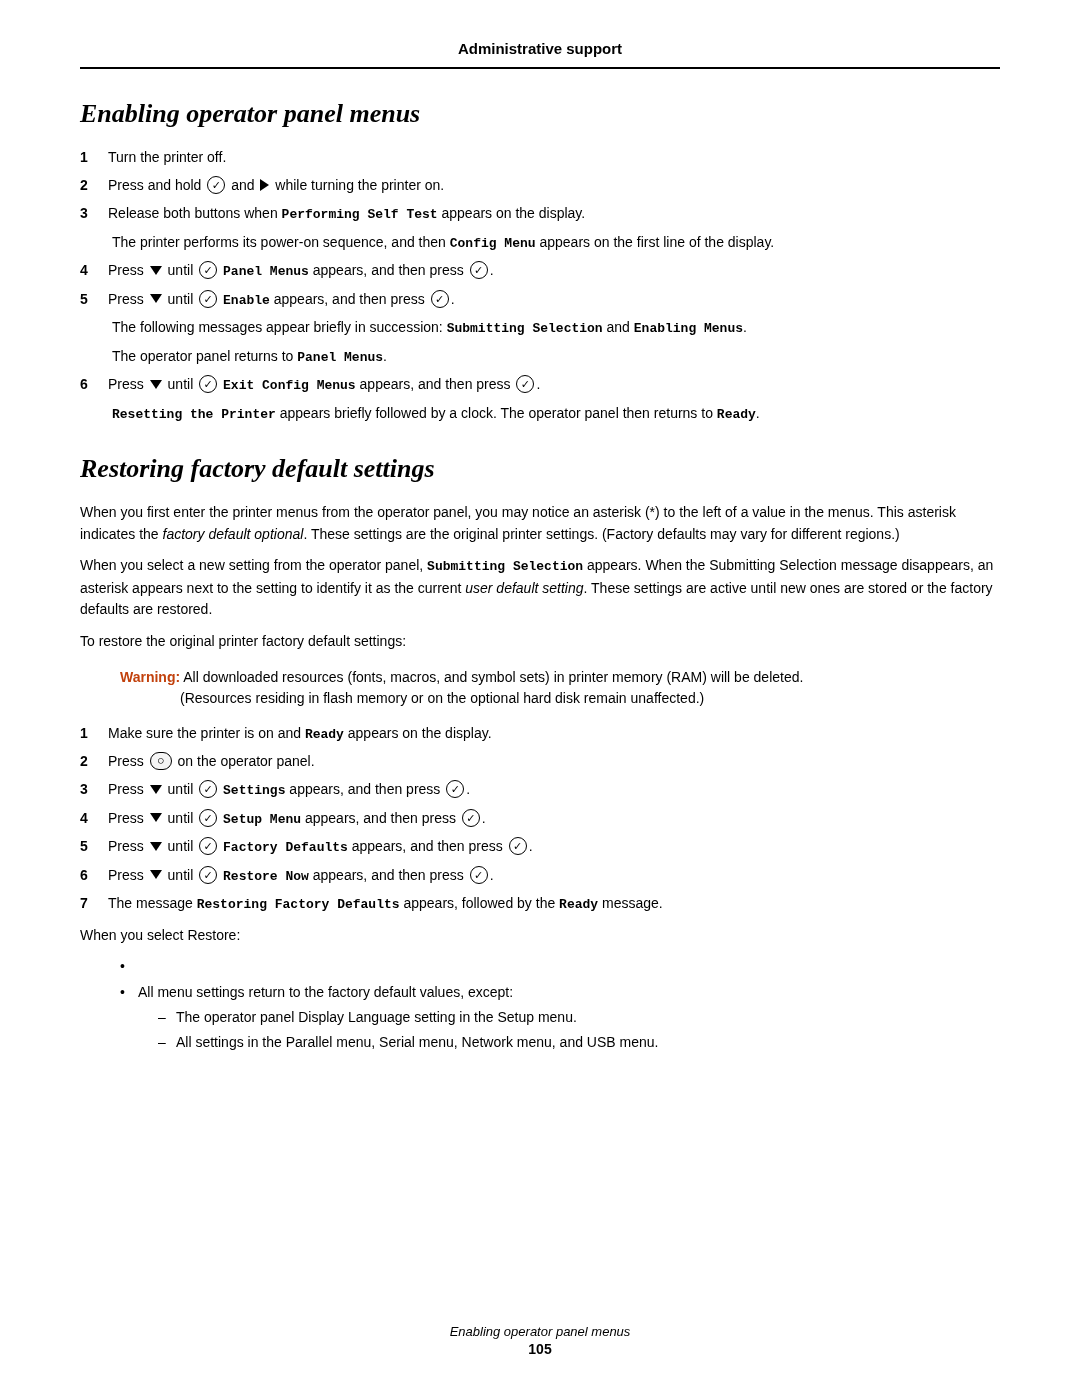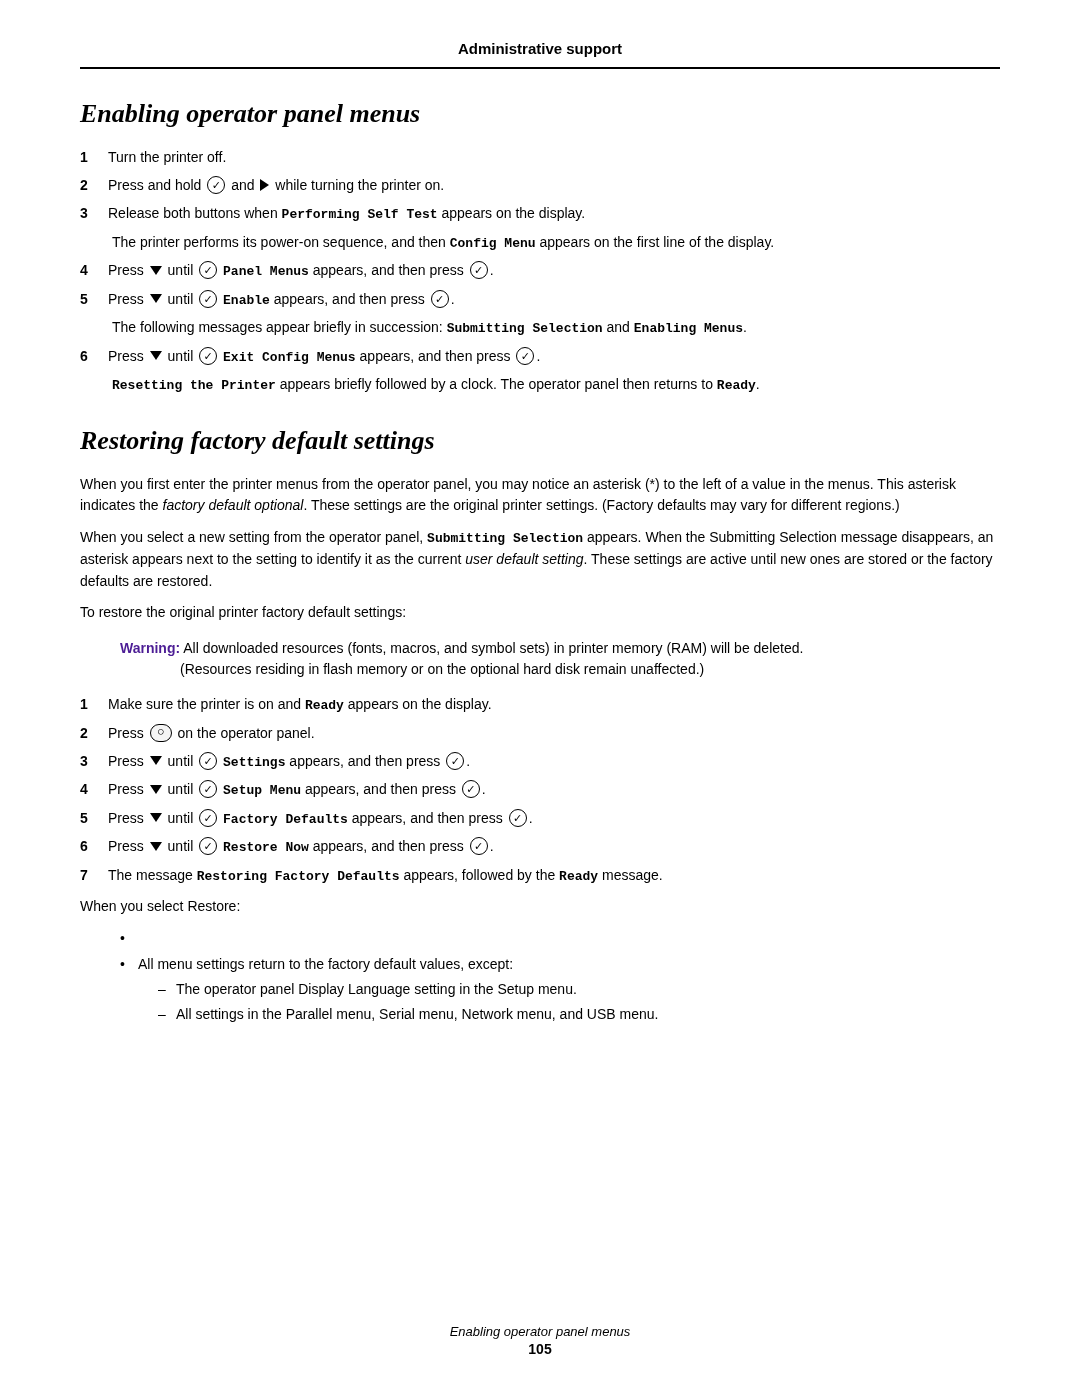--- a/index.html
+++ b/index.html
@@ -103,21 +103,21 @@
       vertical-align: middle;
       margin: 0 2px;
       position: relative;
       top: -1px;
     }
     .warning-block {
       margin: 14px 40px 14px 40px;
       line-height: 1.5;
     }
     .warning-label {
-      color: #4c1d95;
+      color: #c2410c;
       font-weight: bold;
     }
     .section-gap {
       margin-bottom: 30px;
     }
     .section-gap2 {
       margin-top: 30px;
     }
     .body-para {
       line-height: 1.55;
@@ -247,20 +247,23 @@
           until
           <span class="icon-check">✓</span>
           <code>Enable</code> appears, and then press
           <span class="icon-check">✓</span>.
         </span>
       </li>
     </ol>
     <div class="sub-para">
       The following messages appear briefly in succession: <code>Submitting Selection</code> and <code>Enabling Menus</code>.
     </div>
+    <div class="sub-para">
+      The operator panel returns to <code>Panel Menus</code>.
+    </div>
     <ol class="step-list">
 
       <li>
         <span class="step-num">6</span>
         <span class="step-content">
           Press
           <span class="icon-arrow-down"></span>
           until
           <span class="icon-check">✓</span>
           <code>Exit Config Menus</code> appears, and then press

